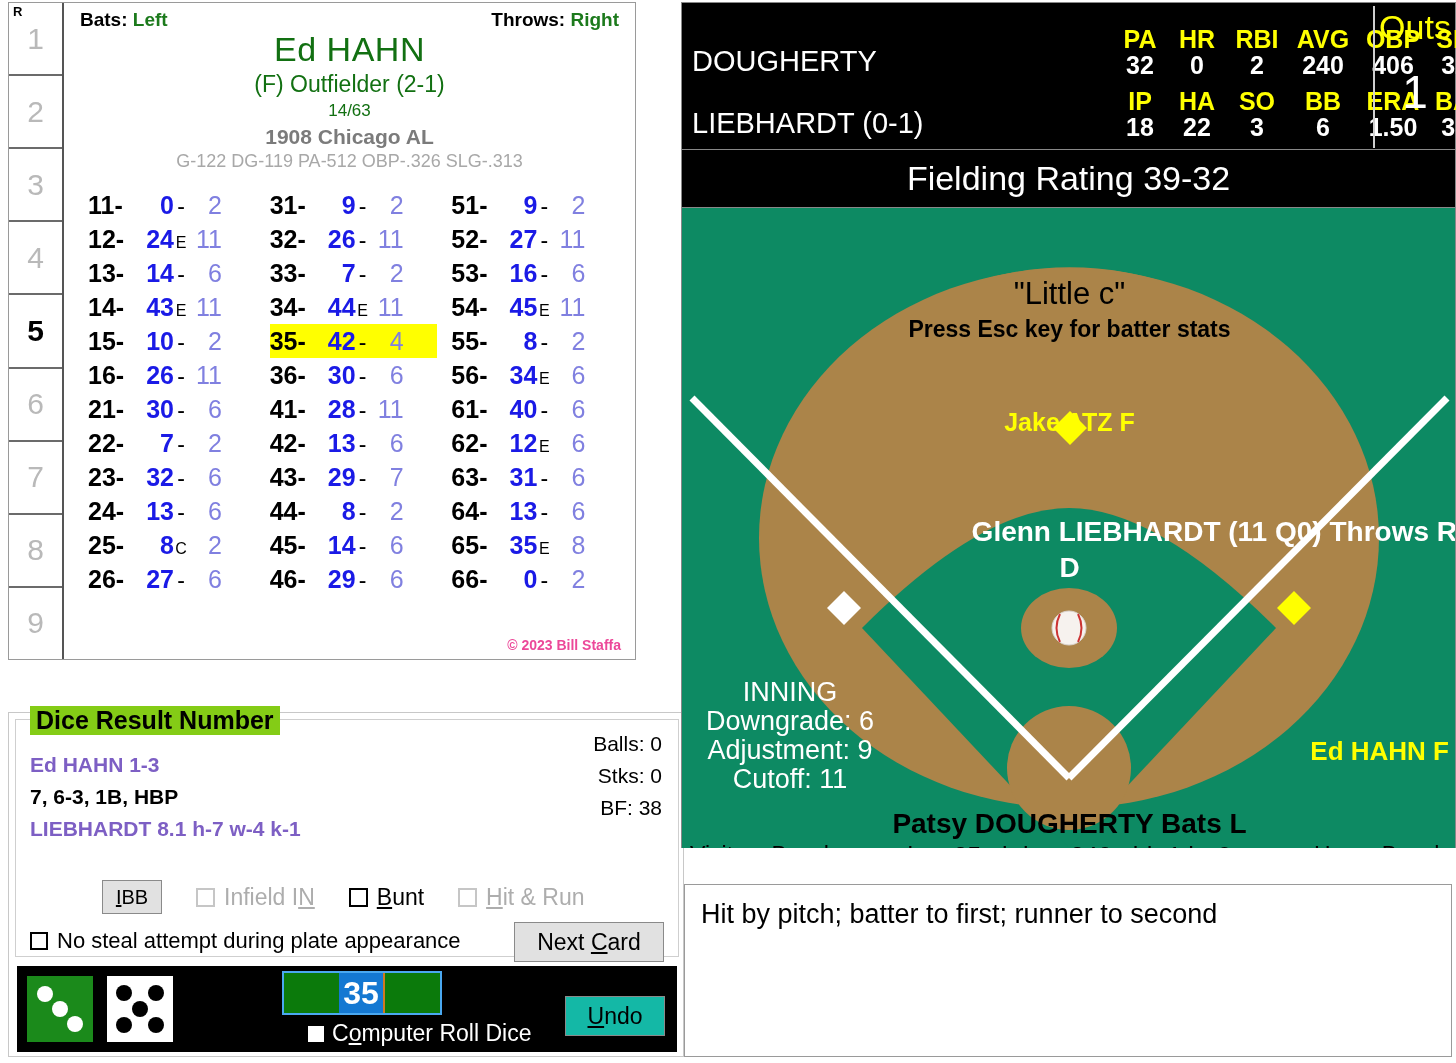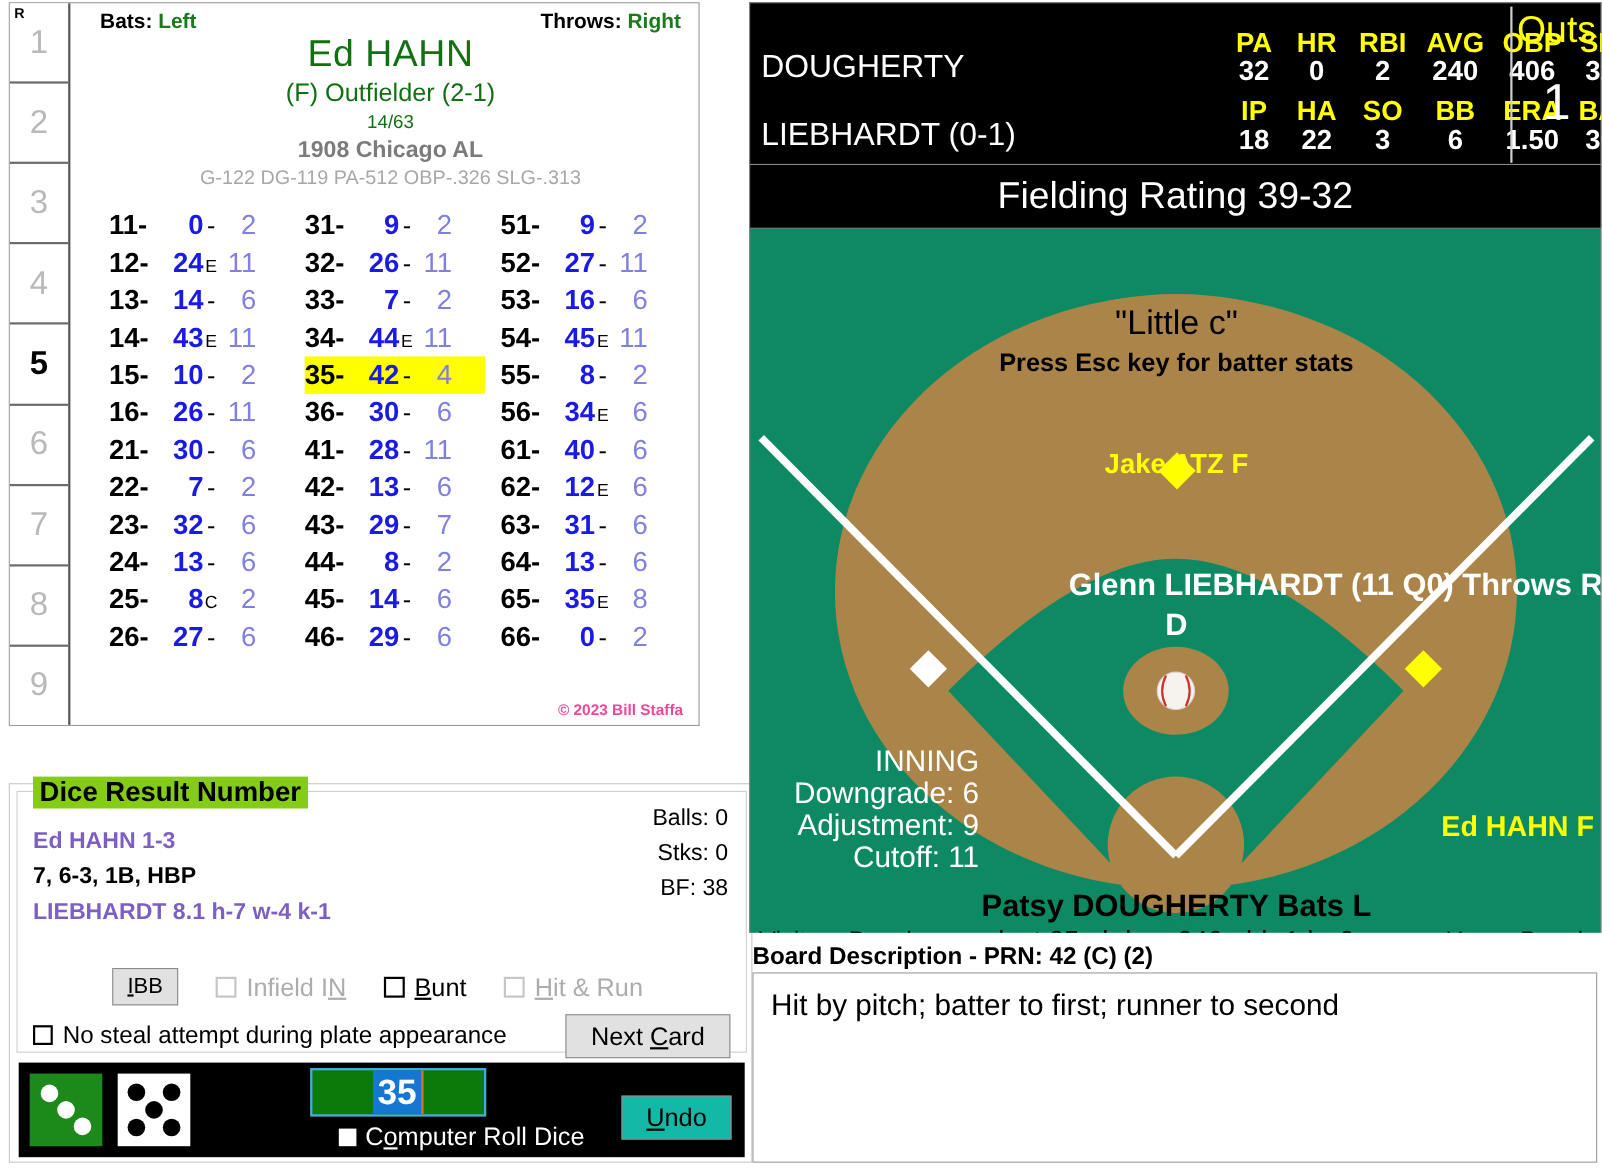--- a/index.html
+++ b/index.html
@@ -35,21 +35,21 @@
     position: relative;
   }
   .inning-cell:last-child { border-bottom: none; }
   .inning-cell.current { color: #000; font-weight: bold; }
   #r-label {
     position: absolute; left: 4px; top: 1px;
     font-size: 13px; font-weight: bold; color: #000;
     letter-spacing: 0;
   }
 
-  #card-body { flex: 1; position: relative; padding: 4px 10px 0 10px; margin-left: 11px; }
+  #card-body { flex: 1; position: relative; padding: 4px 10px 0 10px; }
   .card-hdr-row {
     display: flex; justify-content: space-between;
     font-size: 19px; font-weight: bold; color: #000;
     padding: 2px 6px 0 6px;
   }
   .card-hdr-row .val { color: #1c7a1c; }
   .pname {
     text-align: center; font-size: 34px; color: #127012;
     margin-top: -1px; letter-spacing: .5px;
   }
@@ -265,21 +265,21 @@
                font-size: 23px; color: #000; font-weight: bold; }
   #t-ss      { top: 200px; left: 0; width: 775px; text-align: center;
                font-size: 25px; color: #ffff00; font-weight: bold; }
   #t-pitch   { top: 308px; left: 0; width: 775px; text-align: right;
                font-size: 28px; color: #fff; font-weight: bold; }
   #t-pitch2  { top: 344px; left: 0; width: 775px; text-align: center;
                font-size: 28px; color: #fff; font-weight: bold; }
   #t-rf      { top: 528px; right: 6px; font-size: 26px; color: #ffff00; font-weight: bold; }
 
   #t-inning  { position: absolute; left: 8px; top: 470px; width: 200px;
-               text-align: right; color: #fff; font-size: 27px; line-height: 29px; }
+               text-align: center; color: #fff; font-size: 27px; line-height: 29px; }
   #t-batter  { position: absolute; left: 0; top: 600px; width: 775px;
                text-align: center; font-size: 28px; font-weight: bold; color: #000; }
   #t-last25  { position: absolute; left: 0; top: 634px; width: 775px;
                text-align: center; font-size: 25px; color: #000; }
   #t-vb { position: absolute; left: 8px; top: 634px; font-size: 23px; color: #000; }
   #t-hb { position: absolute; right: 8px; top: 634px; font-size: 23px; color: #000; }
 
   
   #board-label {
     position: absolute; left: 684px; top: 856px;
@@ -720,18 +720,17 @@
       <div id="t-batter">Patsy DOUGHERTY Bats L</div>
       <div id="t-last25">last 25 ab bvg 240 ebh 1 hr 0</div>
 
       <div id="t-vb">Visitors Bench</div>
 
       <div id="t-hb">Home Bench</div>
 
     </div>
   </div>
 
-  <div id="board-label">Board Description - PRN: 42 (C) (2)</div>
   <div id="board-box">
     <div id="board-text">Hit by pitch; batter to first; runner to second</div>
   </div>
 
 </div>
 
 </body></html>

